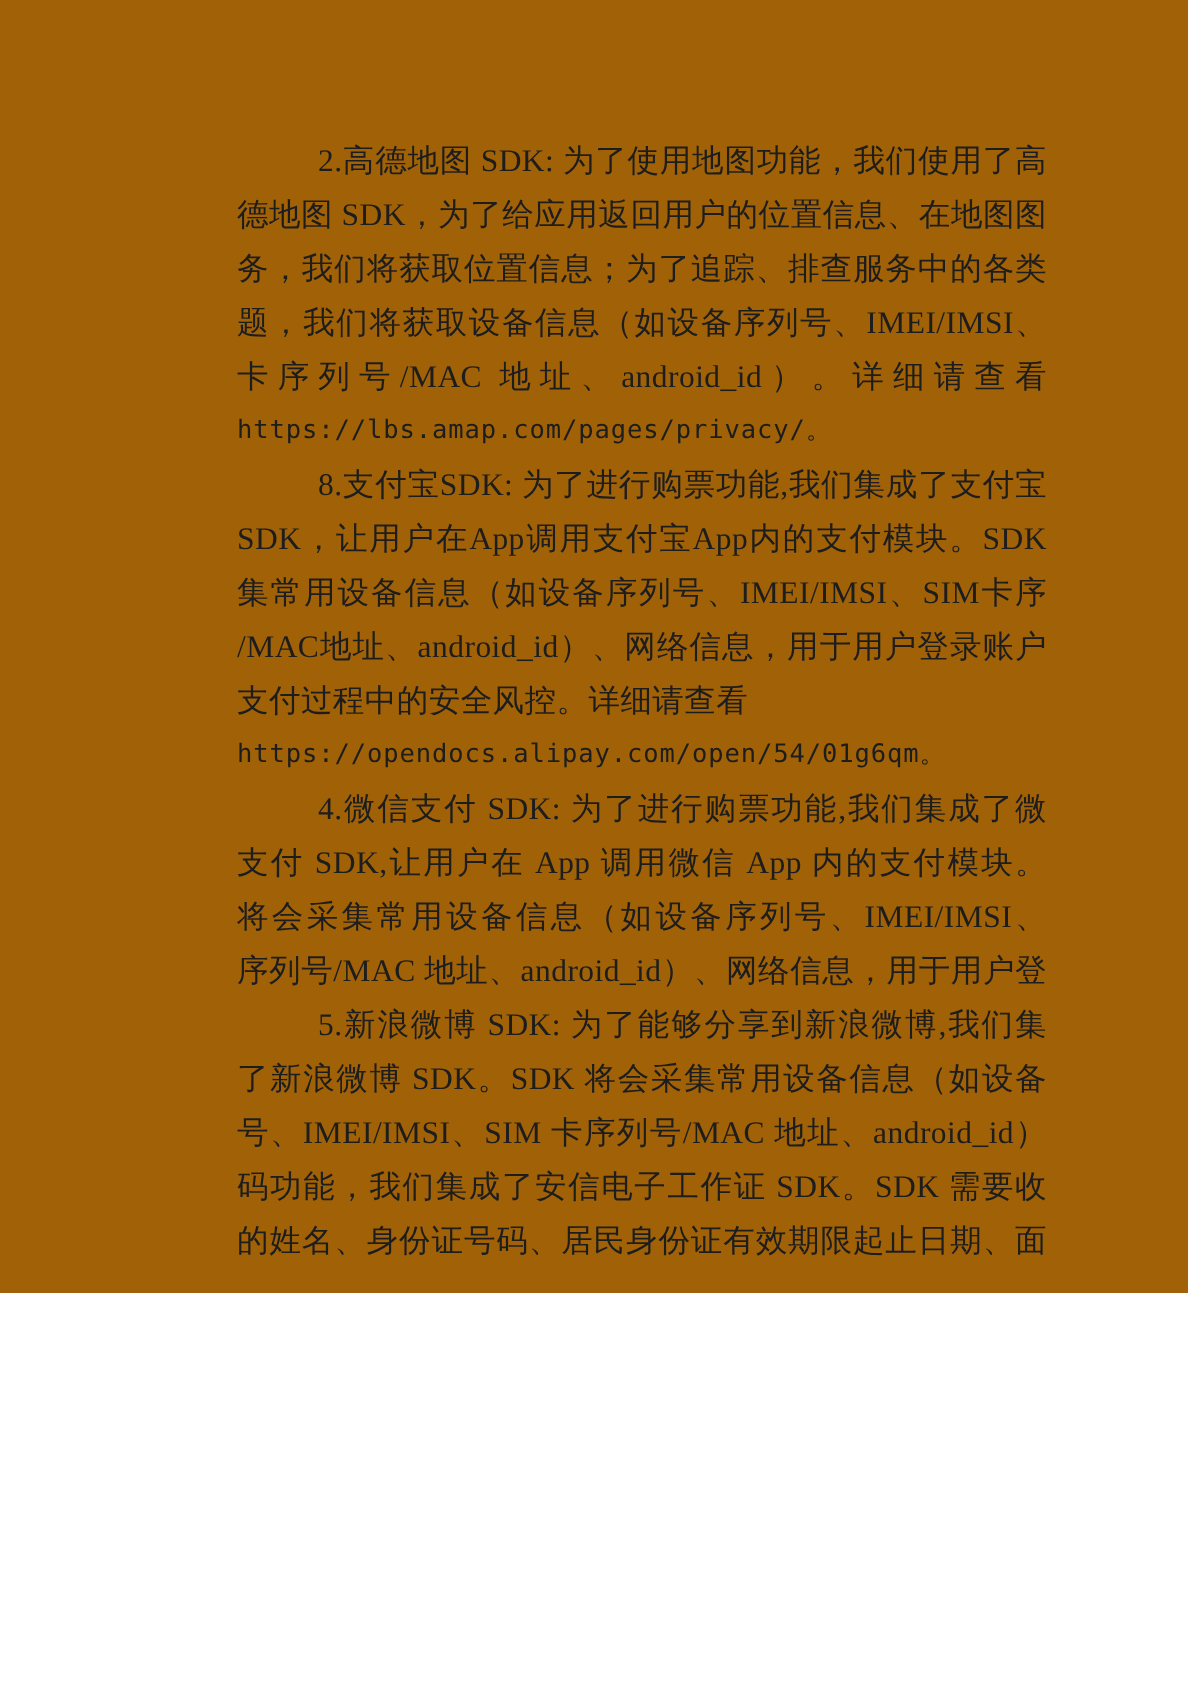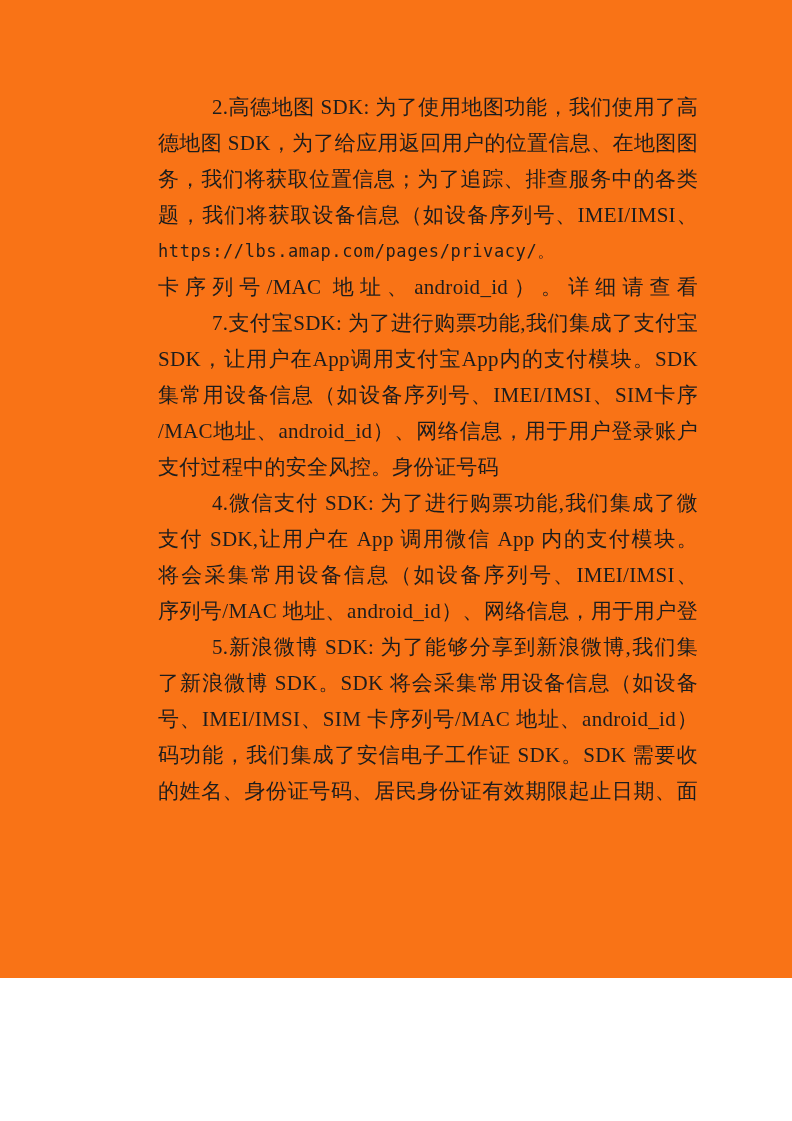--- a/index.html
+++ b/index.html
@@ -3,22 +3,22 @@
 <meta charset="utf-8">
 <style>
   html, body {
     margin: 0;
     padding: 0;
     background: #ffffff;
   }
   .page {
     position: relative;
     width: 792px;
-    height: 978px;
-    background: #f97316;
+    height: 862px;
+    background: #a16207;
     overflow: hidden;
     font-family: "Liberation Serif", "DejaVu Serif", serif;
     color: #1d1d1d;
   }
   .text-block {
     position: absolute;
     left: 158px;
     top: 89px;
     width: 540px;
   }
@@ -58,27 +58,28 @@
 </style>
 </head>
 <body>
 
 <div class="page">
   <div class="text-block">
     <div class="line indent jl">2.高德地图 SDK: 为了使用地图功能，我们使用了高</div>
     <div class="line jl">德地图 SDK，为了给应用返回用户的位置信息、在地图图面</div>
     <div class="line jl">务，我们将获取位置信息；为了追踪、排查服务中的各类问</div>
     <div class="line jl">题，我们将获取设备信息（如设备序列号、IMEI/IMSI、SIM</div>
+    <div class="line jl">卡序列号/MAC 地址、android_id）。详细请查看</div>
     <div class="line url">https://lbs.amap.com/pages/privacy/。</div>
-    <div class="line jl">卡序列号/MAC 地址、android_id）。详细请查看</div>
-    <div class="line indent jl">7.支付宝SDK: 为了进行购票功能,我们集成了支付宝</div>
+    <div class="line indent jl">8.支付宝SDK: 为了进行购票功能,我们集成了支付宝</div>
     <div class="line jl">SDK，让用户在App调用支付宝App内的支付模块。SDK将会采</div>
     <div class="line jl">集常用设备信息（如设备序列号、IMEI/IMSI、SIM卡序列号</div>
     <div class="line jl">/MAC地址、android_id）、网络信息，用于用户登录账户和</div>
-    <div class="line">支付过程中的安全风控。身份证号码</div>
+    <div class="line">支付过程中的安全风控。详细请查看</div>
+    <div class="line url">https://opendocs.alipay.com/open/54/01g6qm。</div>
     <div class="line indent jl">4.微信支付 SDK: 为了进行购票功能,我们集成了微信</div>
     <div class="line jl">支付 SDK,让用户在 App 调用微信 App 内的支付模块。 SDK</div>
     <div class="line jl">将会采集常用设备信息（如设备序列号、IMEI/IMSI、SIM 卡</div>
     <div class="line jl">序列号/MAC 地址、android_id）、网络信息，用于用户登录</div>
     <div class="line indent jl">5.新浪微博 SDK: 为了能够分享到新浪微博,我们集成</div>
     <div class="line jl">了新浪微博 SDK。SDK 将会采集常用设备信息（如设备序列</div>
     <div class="line jl">号、IMEI/IMSI、SIM 卡序列号/MAC 地址、android_id）用</div>
     <div class="line jl">码功能，我们集成了安信电子工作证 SDK。SDK 需要收集您</div>
     <div class="line jl">的姓名、身份证号码、居民身份证有效期限起止日期、面部</div>
   </div>

